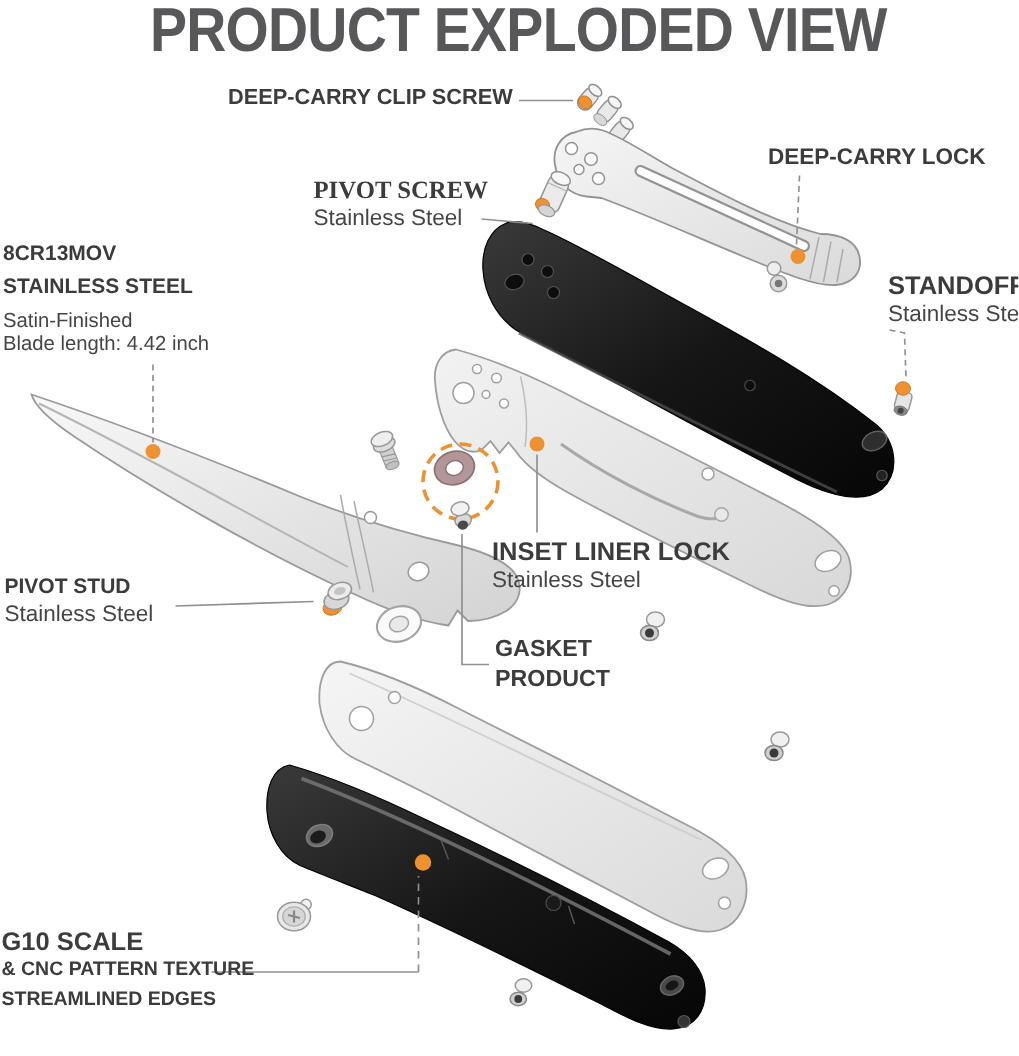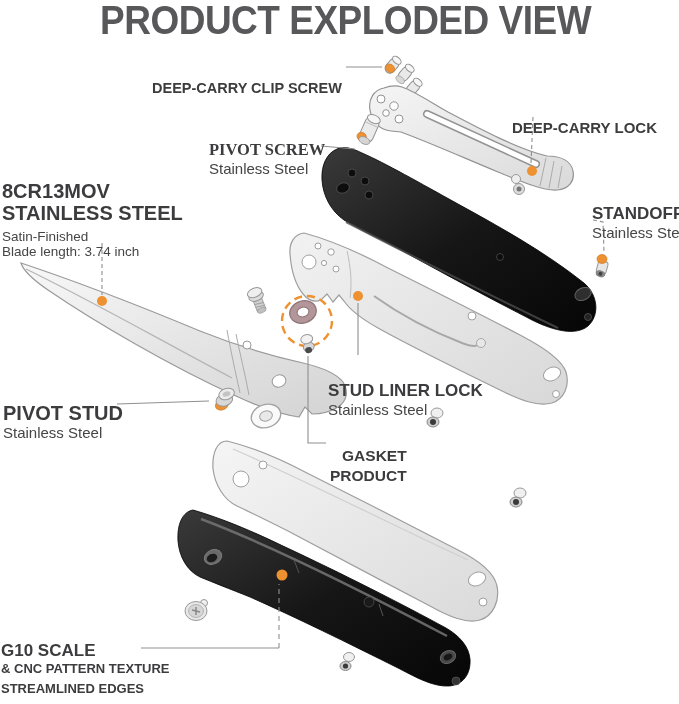--- a/index.html
+++ b/index.html
@@ -1,29 +1,29 @@
 <!DOCTYPE html>
 <html style="--accent: #ee9130;"><head>
 <meta charset="utf-8">
 <style>
   html,body{margin:0;padding:0;background:#fff;}
   #canvas{position:relative;width:679px;height:704px;background:#fff;overflow:hidden;
           font-family:"Liberation Sans",sans-serif;}
   #art{position:absolute;left:0;top:0;}
-  .lbl{position:absolute;color:#3c3c3e;white-space:nowrap;line-height:1.15;margin-top:23px;}
+  .lbl{position:absolute;color:#3c3c3e;white-space:nowrap;line-height:1.15;}
   .b{font-weight:700;}
   .sub{font-weight:400;color:#454547;}
   .s13{font-size:13px;line-height:15px;}
   .s135{font-size:13.5px;line-height:14.5px;}
   .s145{font-size:14.5px;}
   .s15{font-size:15px;}
-  .s155{font-size:15.5px;line-height:19.5px;text-align:right;}
+  .s155{font-size:15.5px;line-height:19.5px;}
   .s165{font-size:16.5px;font-family:Liberation Serif, serif;}
   .s17{font-size:17px;}
-  .s18{font-size:20px;line-height:22px;}
+  .s18{font-size:14px;line-height:22px;}
   #title{position:absolute;left:100px;top:-3px;font-size:37px;font-weight:800;
          letter-spacing:-0.5px;color:#58585a;transform:scale(1.0,1.12);
          transform-origin:left top;}
   .accent{fill:var(--accent,#ee9130);}
   .accent-stroke{stroke:var(--accent,#ee9130);}
 </style>
 </head>
 <body>
 
 <div id="canvas">
@@ -265,30 +265,30 @@
 
   <div class="lbl" style="left:592px;top:181px">
     <div class="b s17">STANDOFF</div>
     <div class="sub s15">Stainless Steel</div>
   </div>
 
   <div class="lbl" style="left:2px;top:157px">
     <div class="b s18">8CR13MOV</div>
     <div class="b s18">STAINLESS STEEL</div>
     <div class="sub s135" style="margin-top:6px">Satin-Finished</div>
-    <div class="sub s135">Blade length:  3.74 inch</div>
+    <div class="sub s135">Blade length:  4.42 inch</div>
   </div>
 
   <div class="lbl" style="left:3px;top:379px">
     <div class="b s18">PIVOT STUD</div>
     <div class="sub s15">Stainless Steel</div>
   </div>
 
   <div class="lbl" style="left:328px;top:358px">
-    <div class="b s17">STUD LINER LOCK</div>
+    <div class="b s17">INSET LINER LOCK</div>
     <div class="sub s15">Stainless Steel</div>
   </div>
 
   <div class="lbl" style="left:330px;top:423px">
     <div class="b s155">GASKET</div>
     <div class="b s155">PRODUCT</div>
   </div>
 
   <div class="lbl" style="left:1px;top:618px">
     <div class="b s17">G10 SCALE</div>

